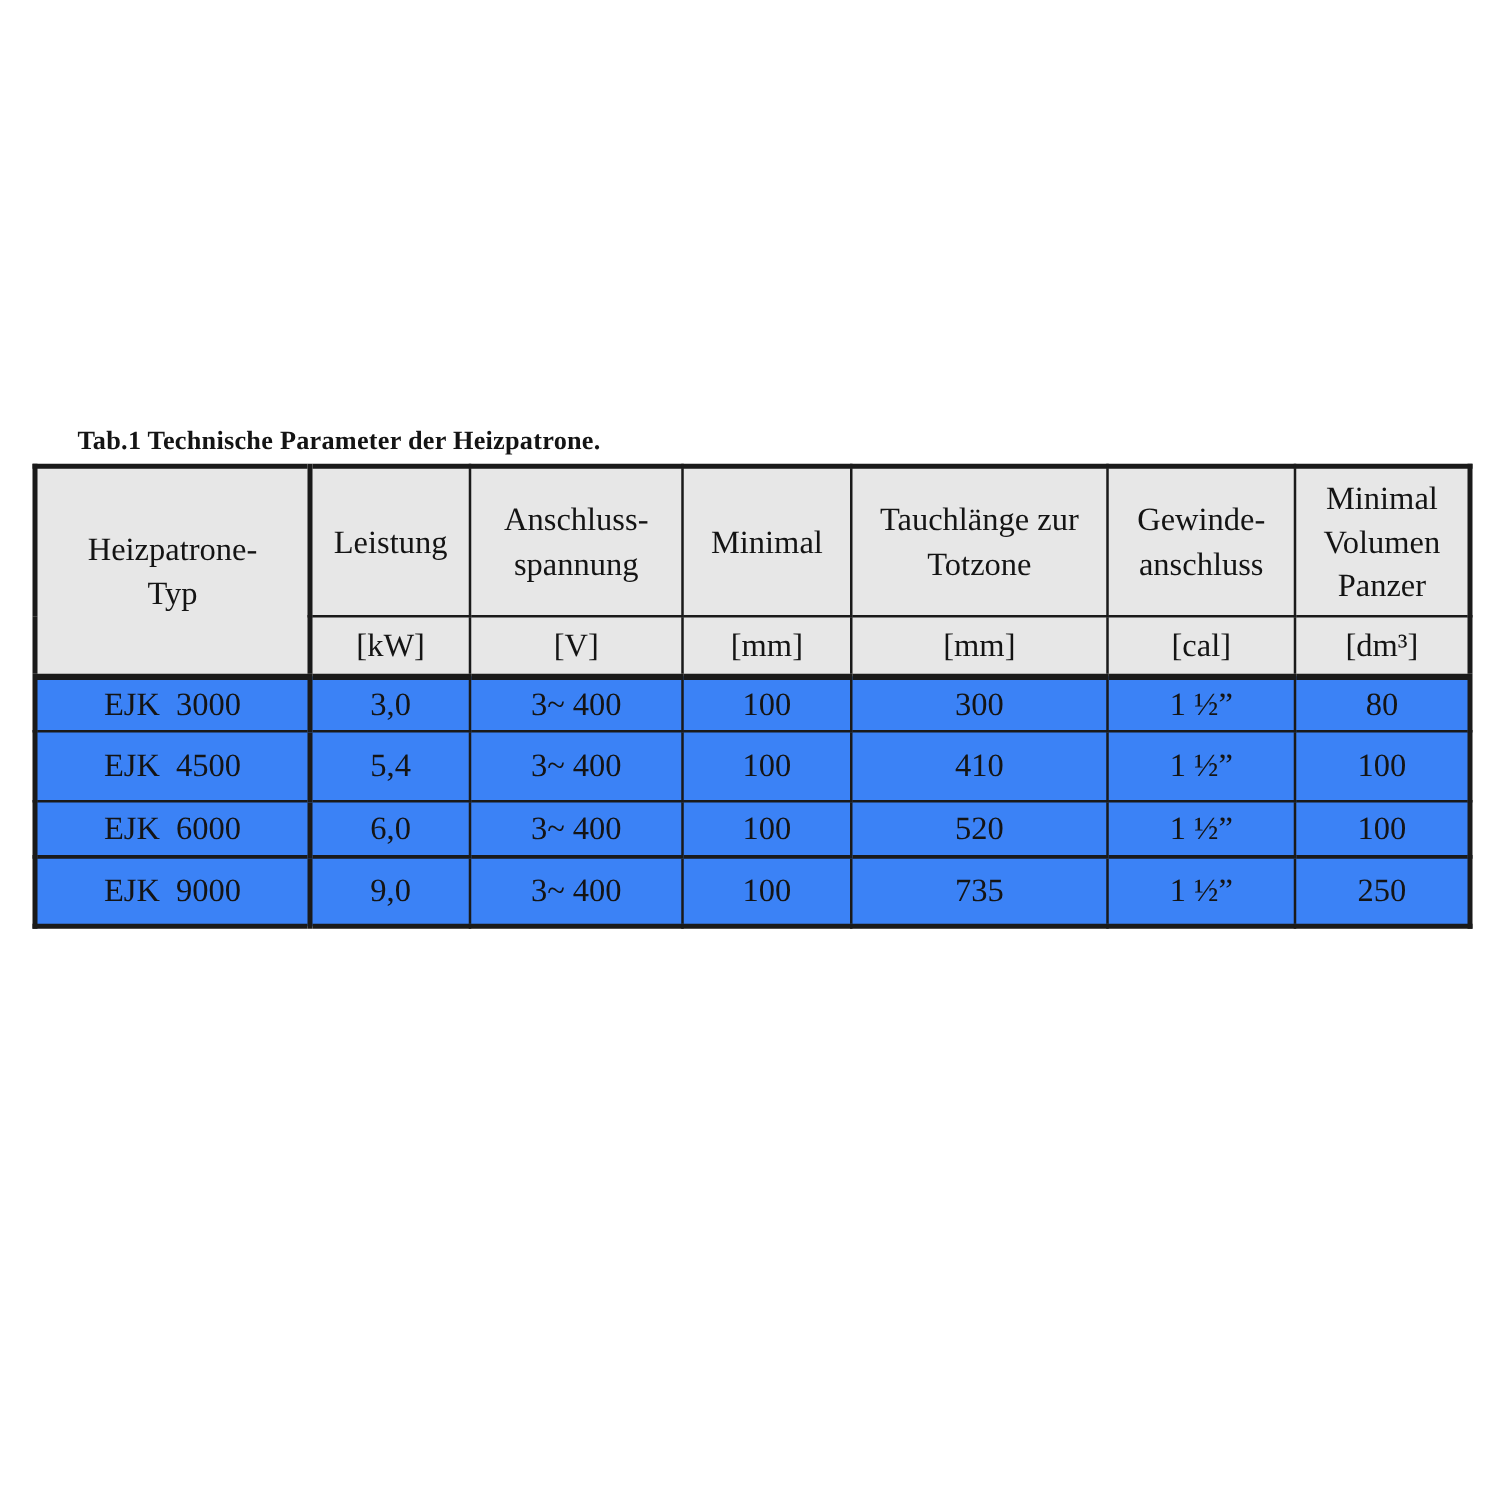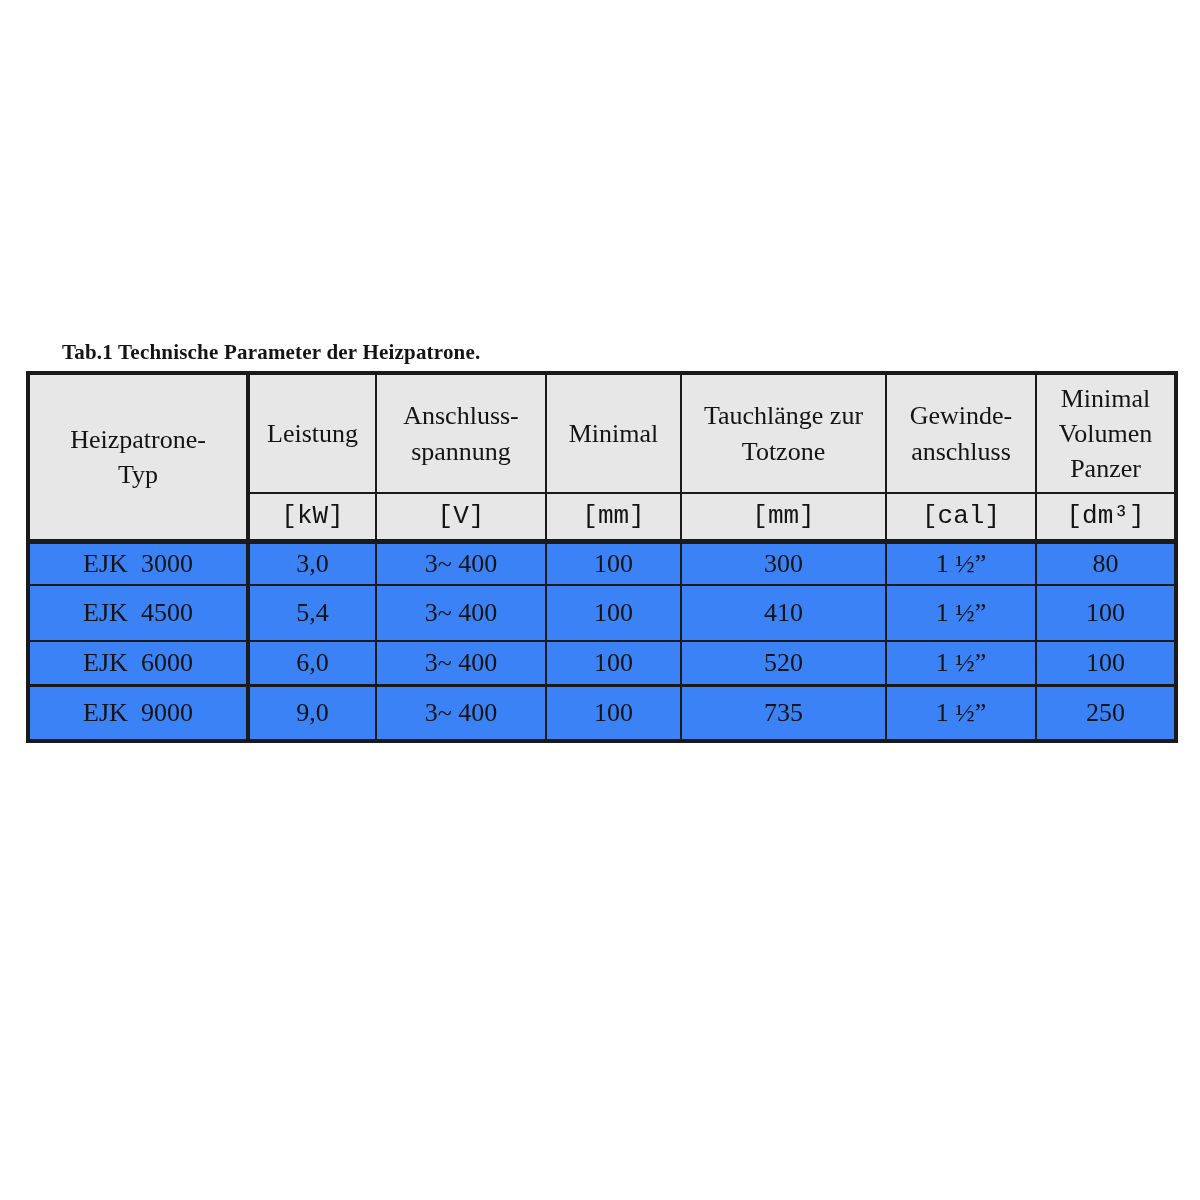--- a/index.html
+++ b/index.html
@@ -52,21 +52,21 @@
     background: #3b82f6;
     padding: 0 4px;
   }
   
   .thick-r { border-right-width: 4px !important; }
   
   tr.units th, th.span-cell { border-bottom-width: 5px !important; }
   
   tbody tr.last td { border-top-width: 3px; margin-top: 40px; }
   tr.names { height: 120px; }
-  tr.units { height: 48px; font-family: Liberation Mono, monospace; }
+  tr.units { height: 48px; }
   tbody tr { height: 44px; }
   tbody tr.r2 { height: 56px; }
   tbody tr.last { height: 56px; }
   td.typecell { white-space: pre; }
 </style>
 </head>
 <body>
 
 <div class="page">
 

